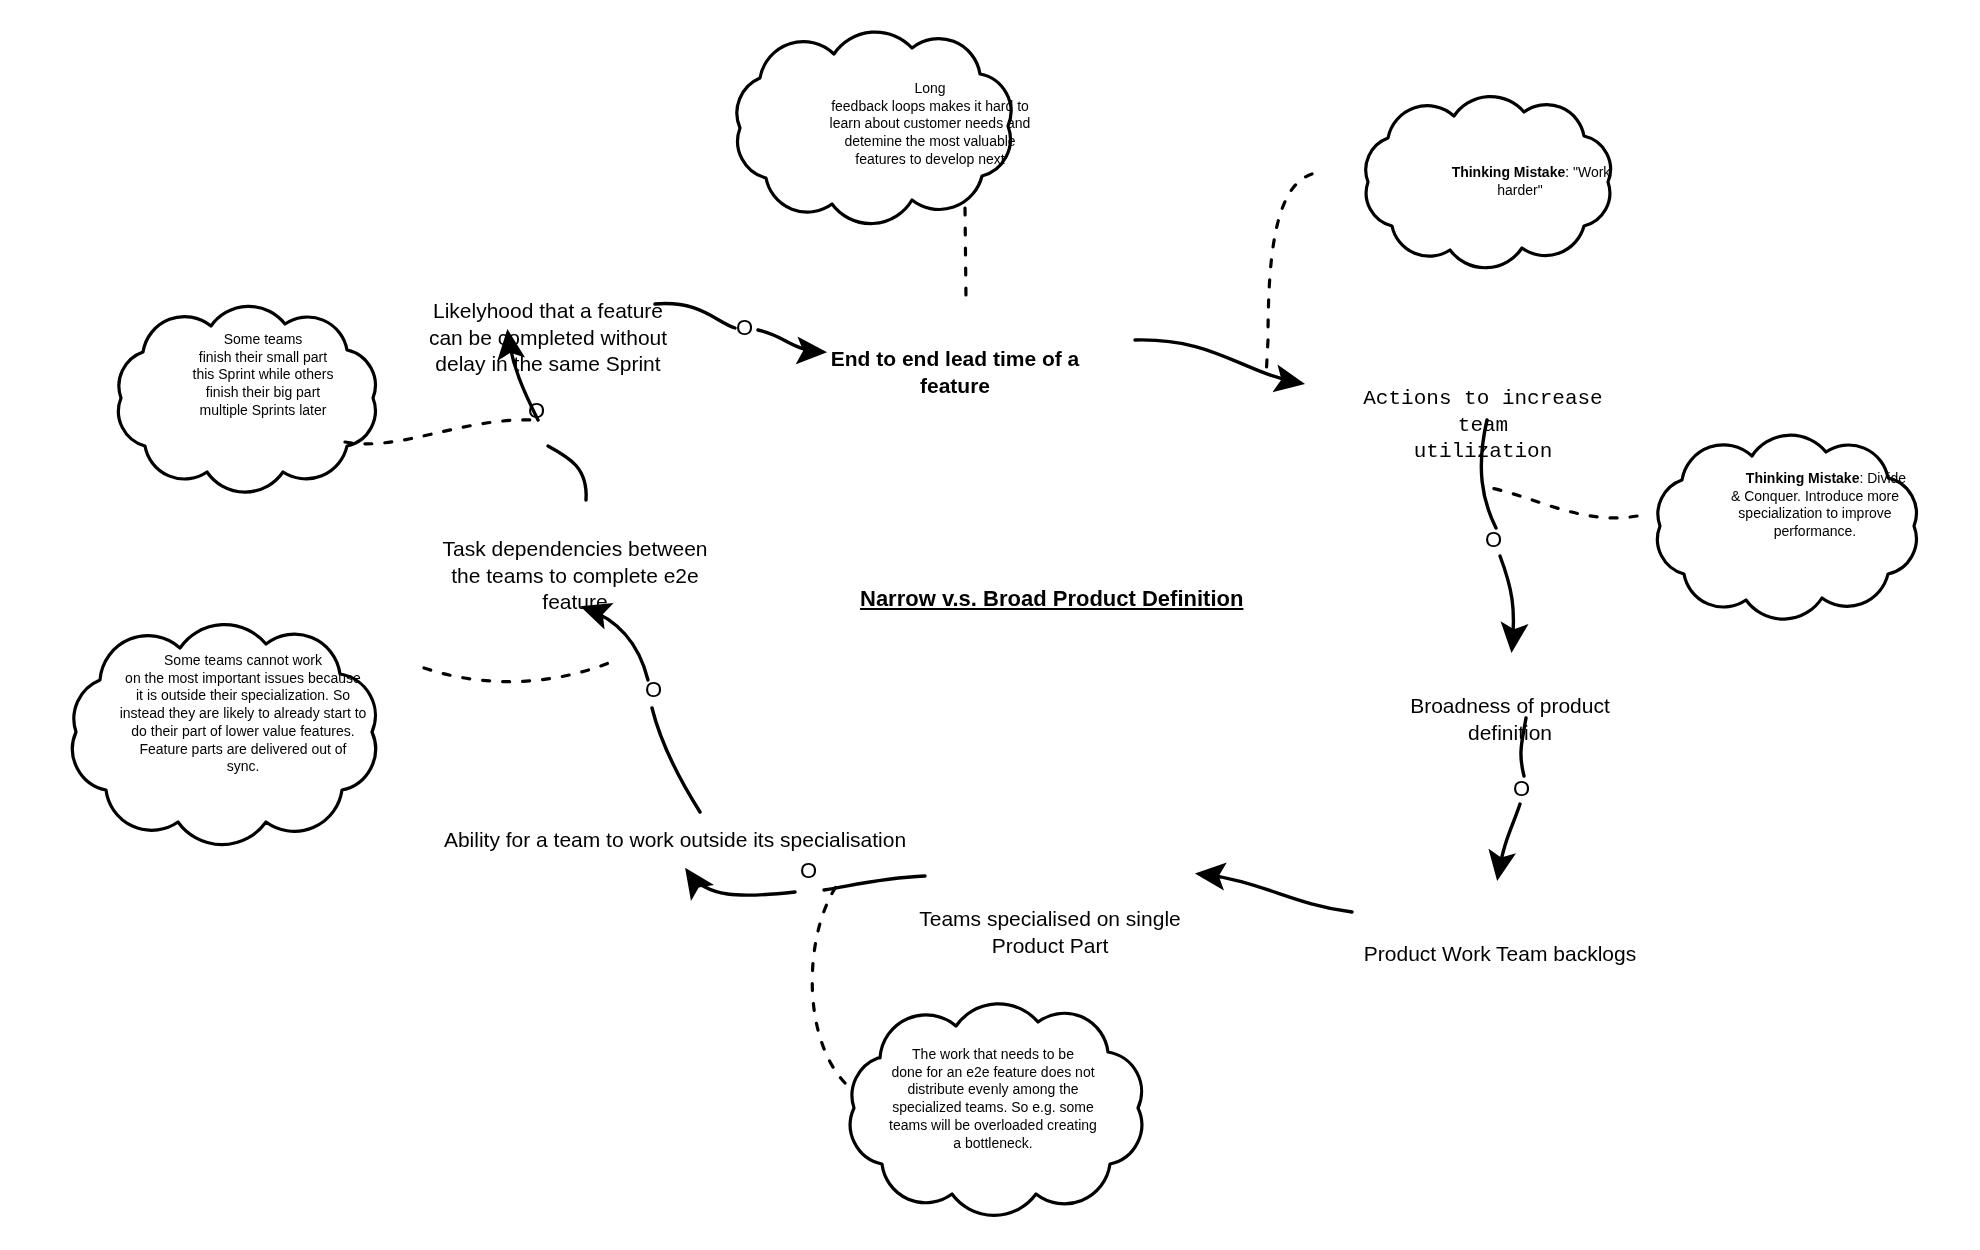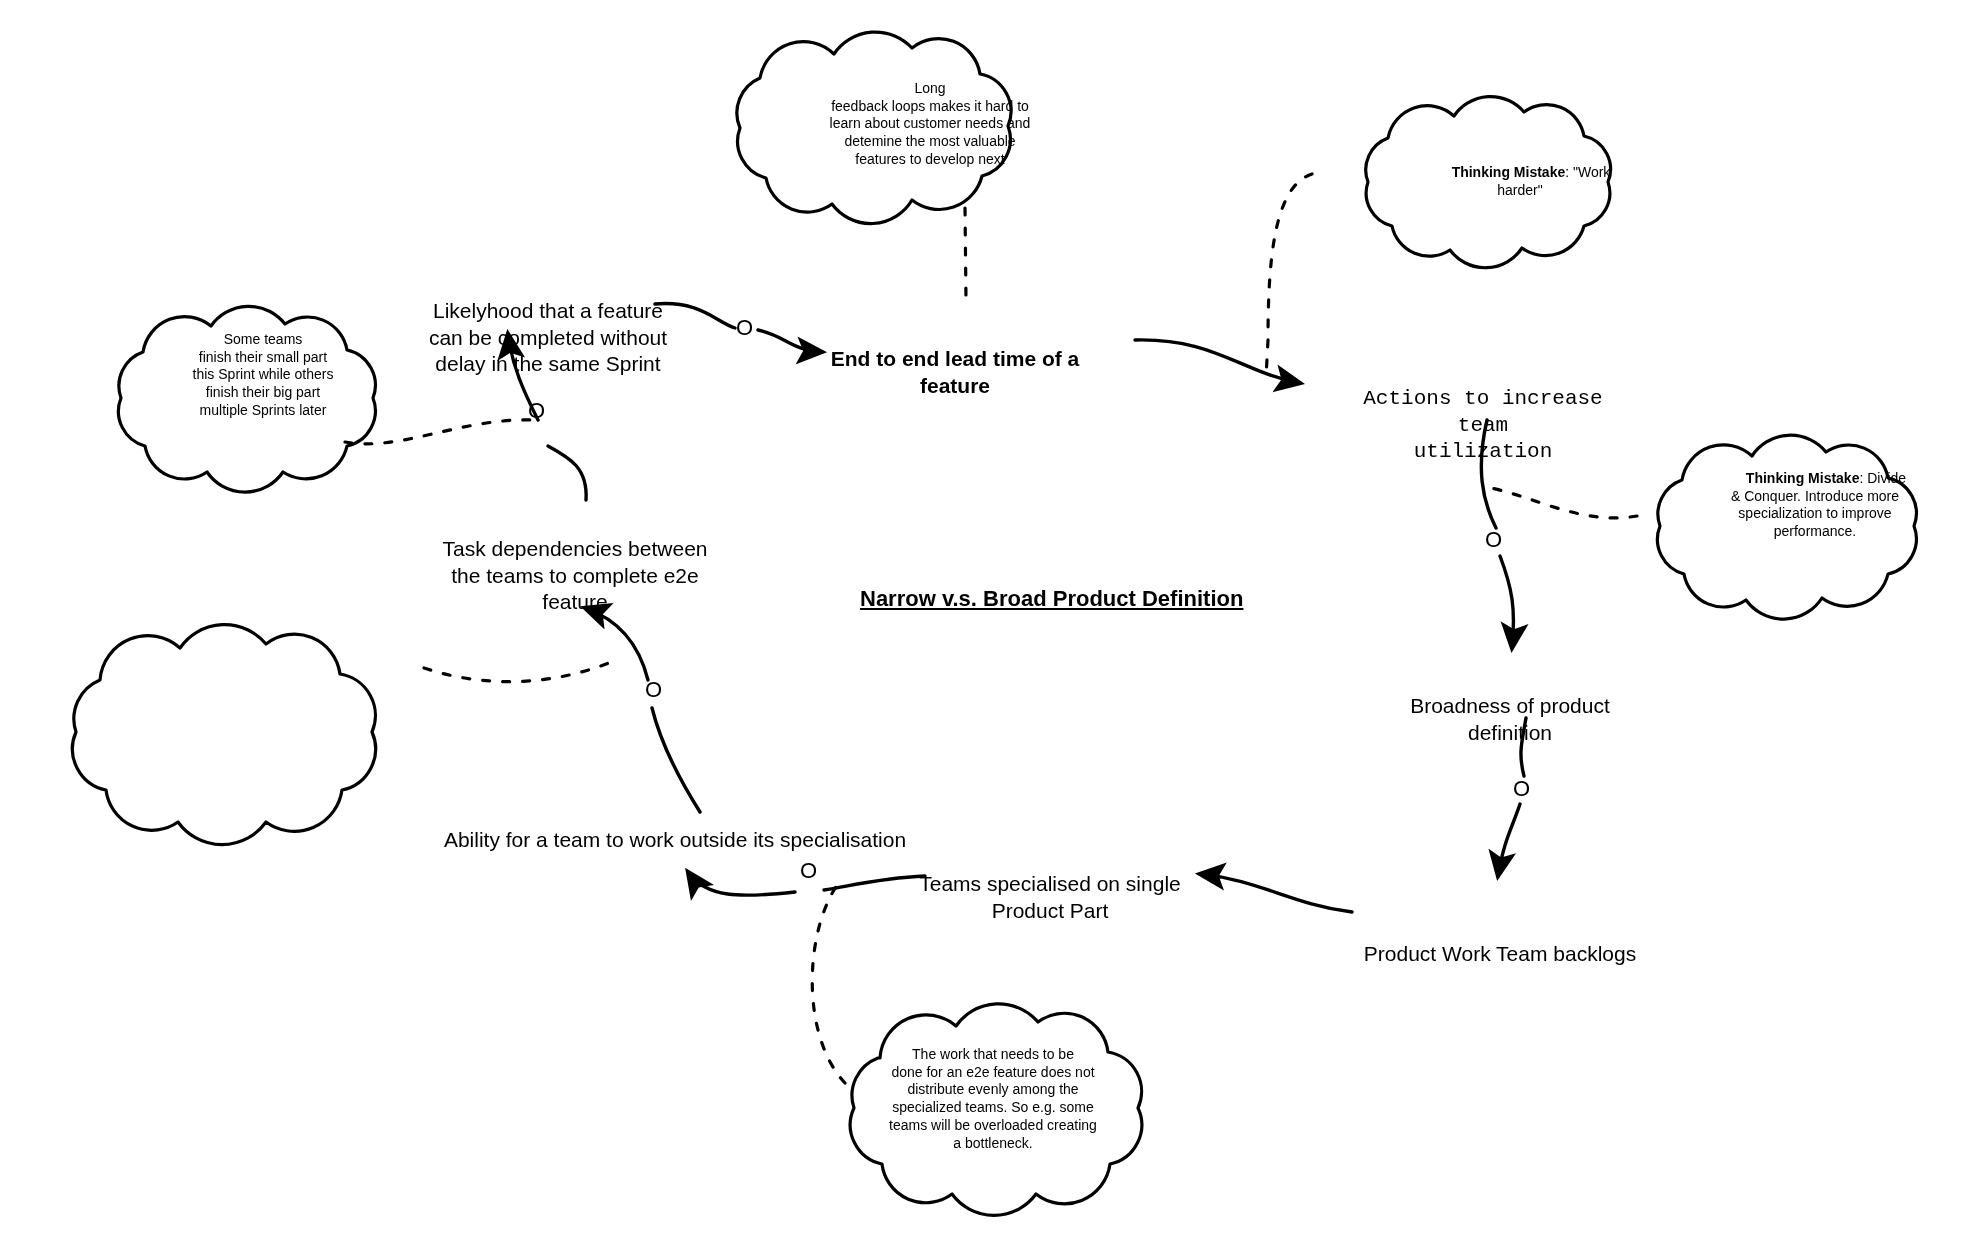--- a/index.html
+++ b/index.html
@@ -212,20 +212,29 @@
   </div>
 
   <div class="cloud-text" style="left:128px; top:313px; width:270px;">
     <span>Some teams
 finish their small part
 this Sprint while others
 finish their big part
 multiple Sprints later</span>
   </div>
 
+  <div class="cloud-text" style="left:58px; top:634px; width:370px;">
+    <span>Some teams cannot work
+on the most important issues because
+it is outside their specialization. So
+instead they are likely to already start to
+do their part of lower value features.
+Feature parts are delivered out of
+sync.</span>
+  </div>
 
   <div class="cloud-text" style="left:838px; top:1028px; width:310px;">
     <span>The work that needs to be
 done for an e2e feature does not
 distribute evenly among the
 specialized teams. So e.g. some
 teams will be overloaded creating
 a bottleneck.</span>
   </div>
 
@@ -247,21 +256,21 @@
 
   <div class="txt var-label" style="left:1395px; top:667px; width:230px;">
     <span>Broadness of product
 definition</span>
   </div>
 
   <div class="txt var-label" style="left:1355px; top:915px; width:290px;">
     <span>Product Work Team backlogs</span>
   </div>
 
-  <div class="txt var-label" style="left:915px; top:845px; width:270px;">
+  <div class="txt var-label" style="left:915px; top:880px; width:270px;">
     <span>Teams specialised on single
 Product Part</span>
   </div>
 
   <div class="txt var-label" style="left:440px; top:801px; width:470px;">
     <span>Ability for a team to work outside its specialisation</span>
   </div>
 
   <div class="txt var-label" style="left:440px; top:510px; width:270px;">
     <span>Task dependencies between

